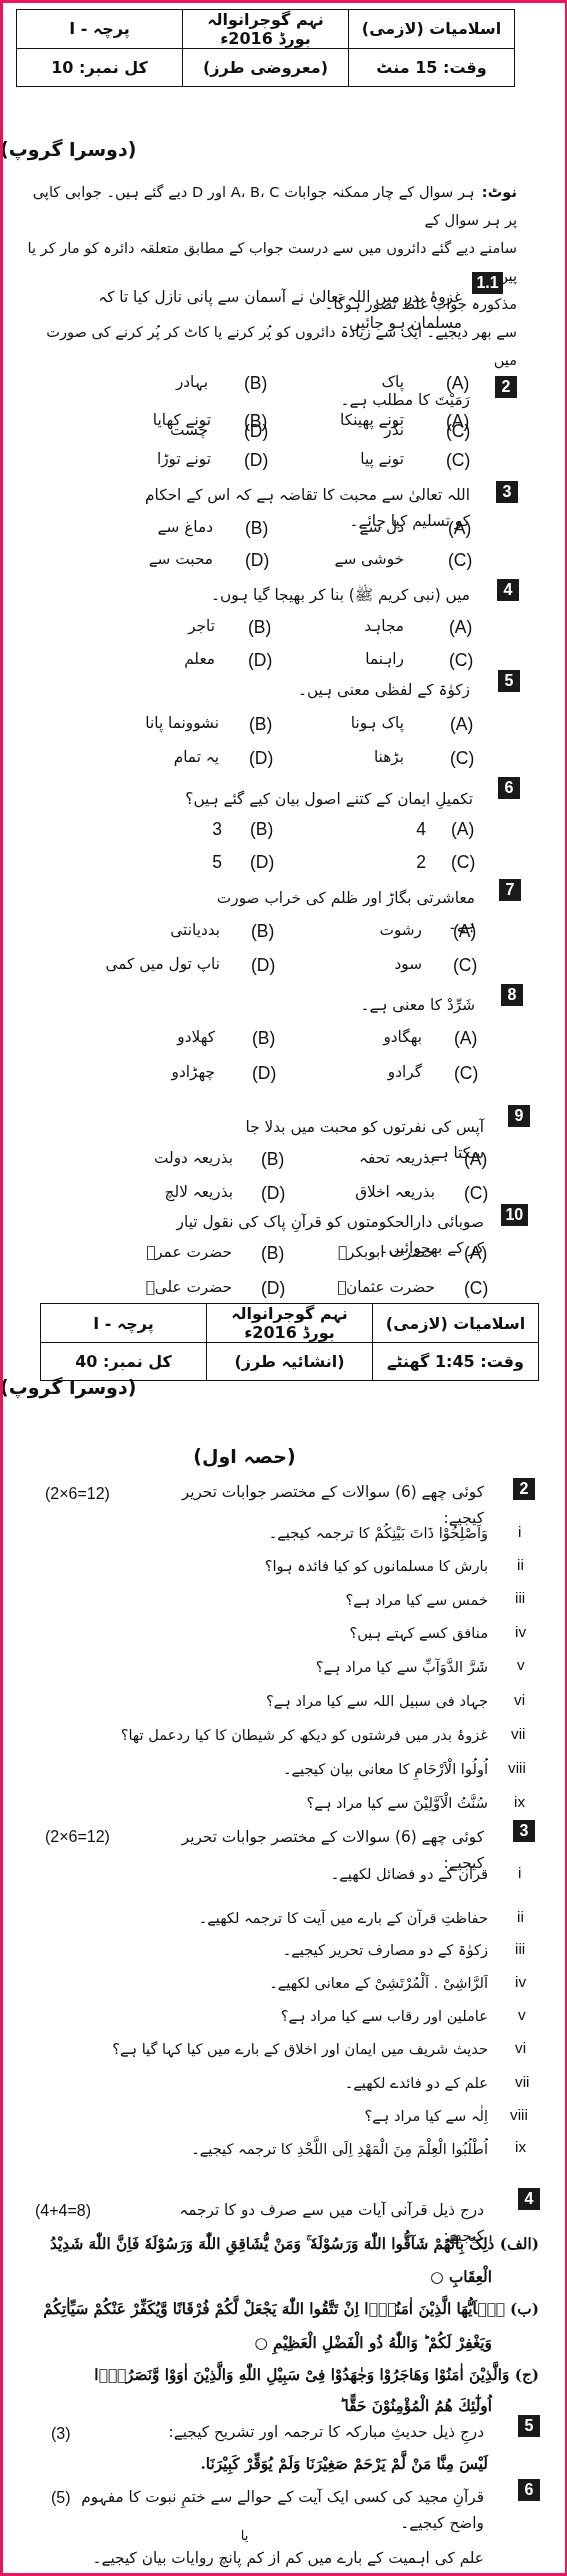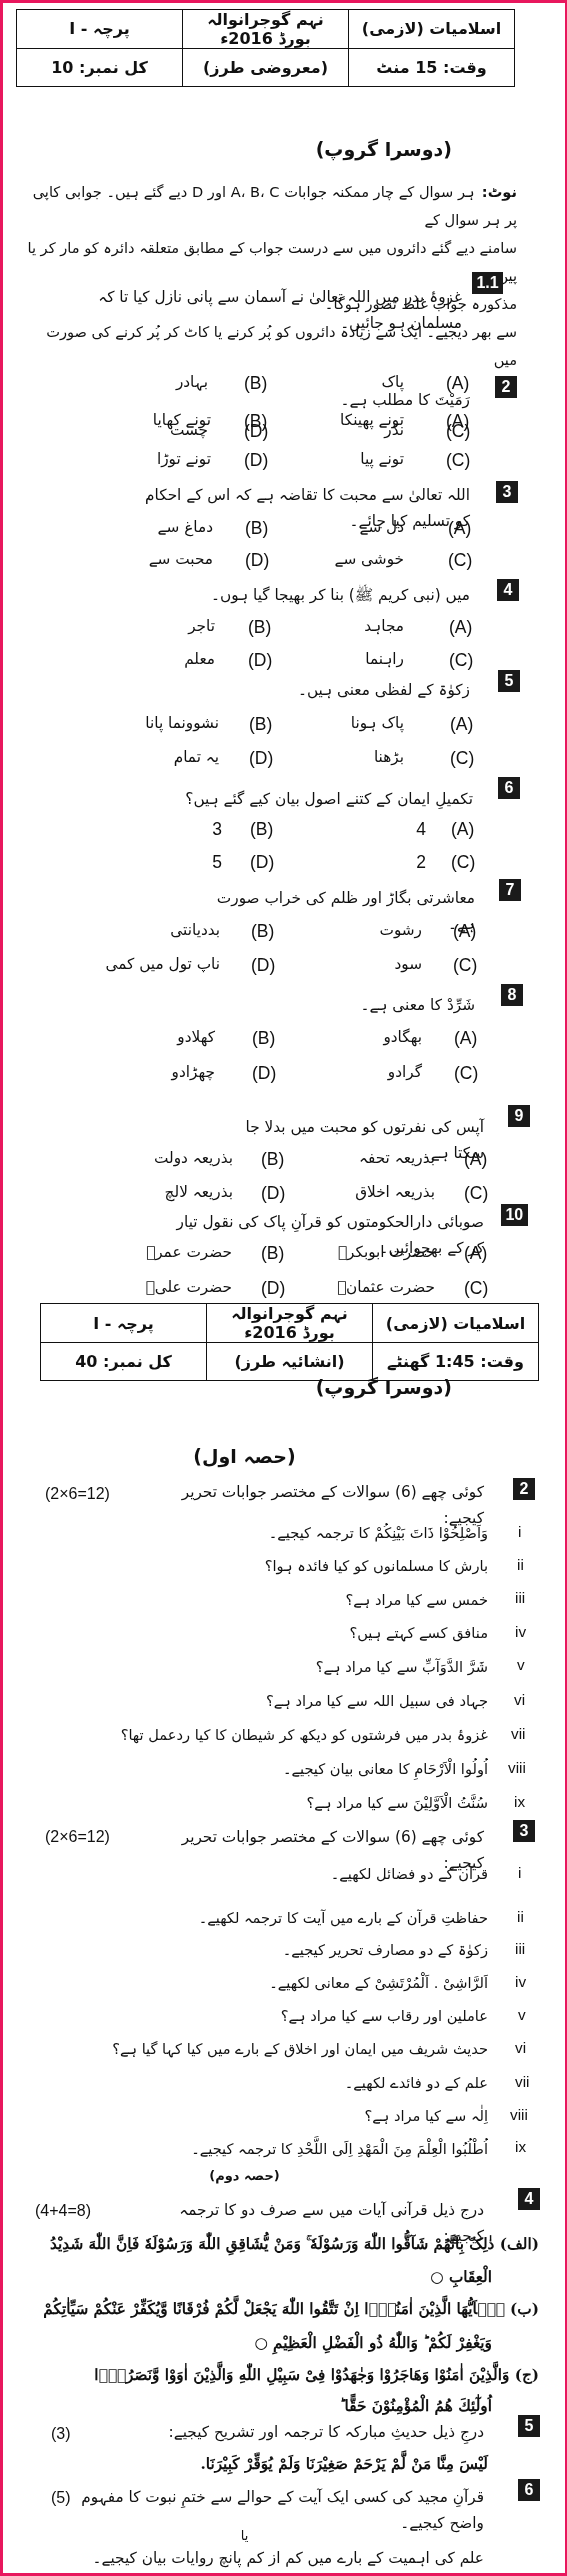--- a/index.html
+++ b/index.html
@@ -26,21 +26,21 @@
   }
   .hdr-table td {
     border: 1.8px solid #111;
     text-align: center;
     font-size: 16px;
     font-weight: bold;
     height: 38px;
     padding: 0 5.8px;
   }
   .group-title {
-    position: absolute; left: 0; width: 452px; text-align: right;
+    position: absolute; left: 0; width: 452px; text-align: left;
     font-size: 19px; font-weight: bold; direction: rtl;
   }
   .note {
     position: absolute; direction: rtl; text-align: right;
     font-size: 14.6px; line-height: 28px;
   }
   .note .lbl { font-weight: bold; margin-left: 7.3px; }
   .qnum {
     position: absolute; background: #1a1a1a; color: #fff;
     font-family: "Liberation Sans", sans-serif; font-weight: bold;
@@ -301,21 +301,20 @@
     <div class="sub-num" style="left:515px; top:2039px;">vi</div>
     <div class="sub-text" style="right:80px; top:2036px; width:408px;">حدیث شریف میں ایمان اور اخلاق کے بارے میں کیا کہا گیا ہے؟</div>
     <div class="sub-num" style="left:515px; top:2073px;">vii</div>
     <div class="sub-text" style="right:80px; top:2070px; width:408px;">علم کے دو فائدے لکھیے۔</div>
     <div class="sub-num" style="left:510px; top:2106px;">viii</div>
     <div class="sub-text" style="right:80px; top:2103px; width:408px;">اِلٰہ سے کیا مراد ہے؟</div>
     <div class="sub-num" style="left:515px; top:2138px;">ix</div>
     <div class="sub-text" style="right:80px; top:2136px; width:408px;">اُطْلُبُوا الْعِلْمَ مِنَ الْمَهْدِ اِلَى اللَّحْدِ کا ترجمہ کیجیے۔</div>
   </div>
 
-  <div class="section-title" style="top:2168px; font-size:13px;">(حصہ دوم)</div>
 
   <div>
     <div class="qnum" style="left:518px; top:2188px;">4</div>
     <div class="qtext" style="right:84px; top:2197px; width:306px;">درج ذیل قرآنی آیات میں سے صرف دو کا ترجمہ کیجیے:</div>
     <div class="marks" style="left:35px; top:2202px;">(4+4=8)</div>
 
     <div class="arabic" style="right:29px; top:2228px; width:510px;">
       <span>(الف)</span>
       <span>ذٰلِکَ بِاَنَّهُمْ شَآقُّوا اللّٰهَ وَرَسُوْلَهٗ ۚ وَمَنْ یُّشَاقِقِ اللّٰهَ وَرَسُوْلَهٗ فَاِنَّ اللّٰهَ شَدِیْدُ</span>
     </div>

